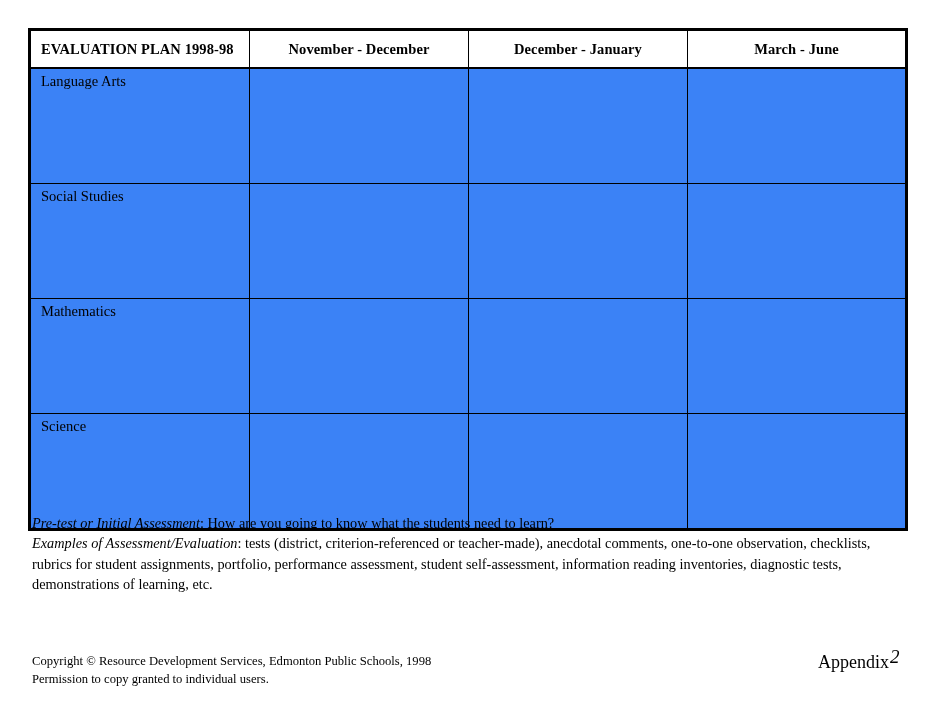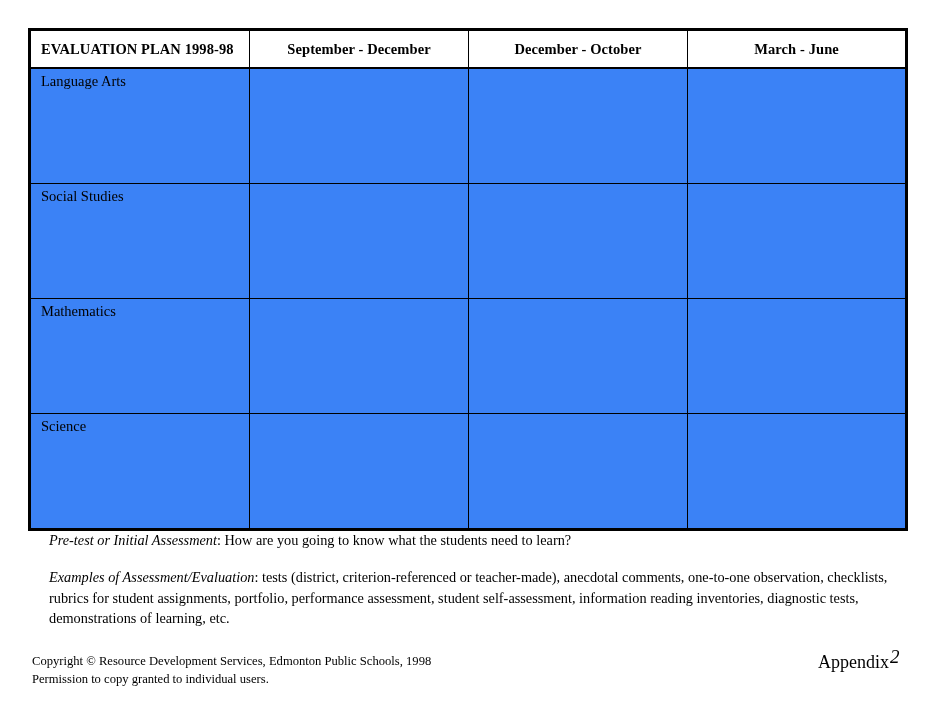--- a/index.html
+++ b/index.html
@@ -82,21 +82,21 @@
   
   .notes {
     position: absolute;
     left: 32px;
     top: 513px;
     width: 880px;
     font-size: 14.3px;
     line-height: 1.42;
   }
   .notes .note-line {
-    margin: 17px;
+    margin: 0;
   }
   .notes .lead {
     font-style: italic;
   }
 
   
   .footer-copy {
     position: absolute;
     left: 32px;
     top: 652px;
@@ -129,22 +129,22 @@
     <table class="plan-table">
       <colgroup>
         <col class="c-subject">
         <col class="c-term">
         <col class="c-term">
         <col class="c-term">
       </colgroup>
       <thead>
         <tr>
           <th class="subject-head">EVALUATION PLAN 1998-98</th>
-          <th class="term-head">September - December</th>
-          <th class="term-head">December - October</th>
+          <th class="term-head">November - December</th>
+          <th class="term-head">December - January</th>
           <th class="term-head">March - June</th>
         </tr>
       </thead>
       <tbody>
         <tr>
           <td class="subject-cell">Language Arts</td>
           <td class="entry-cell"></td>
           <td class="entry-cell"></td>
           <td class="entry-cell"></td>
         </tr>

